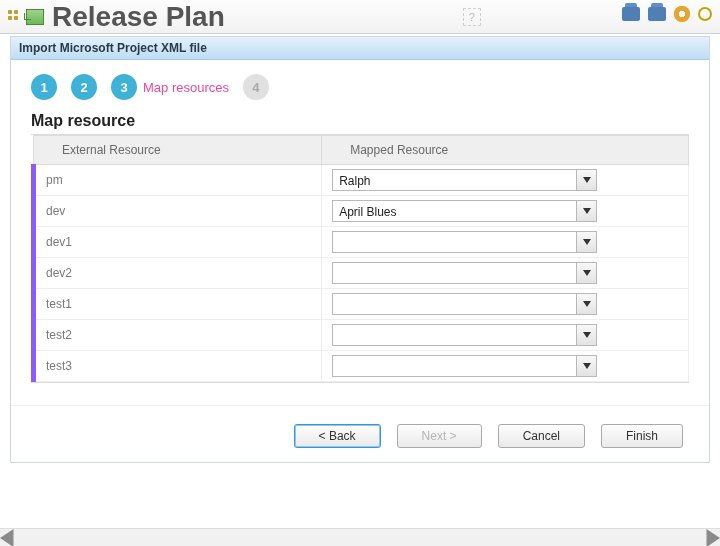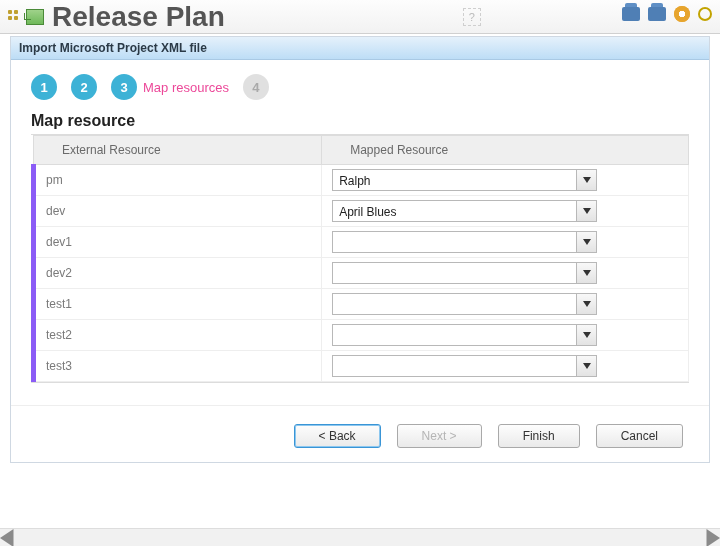--- a/index.html
+++ b/index.html
@@ -377,22 +377,22 @@
               </div>
             </td>
           </tr>
         </tbody>
     </table>
   </div>
 
   <div class="button-row">
     <button class="btn primary">&lt; Back</button>
     <button class="btn" disabled="">Next &gt;</button>
+    <button class="btn">Cancel</button>
     <button class="btn">Finish</button>
-    <button class="btn">Cancel</button>
   </div>
 </div>
 
 <div class="hscroll">
   <div class="arrow">
     <svg viewBox="0 0 8 8">
         <path d="M6 0 L0 4 L6 8 Z" fill="#8a8a8a"></path>
       </svg>
   </div>
   <div class="track"></div>

